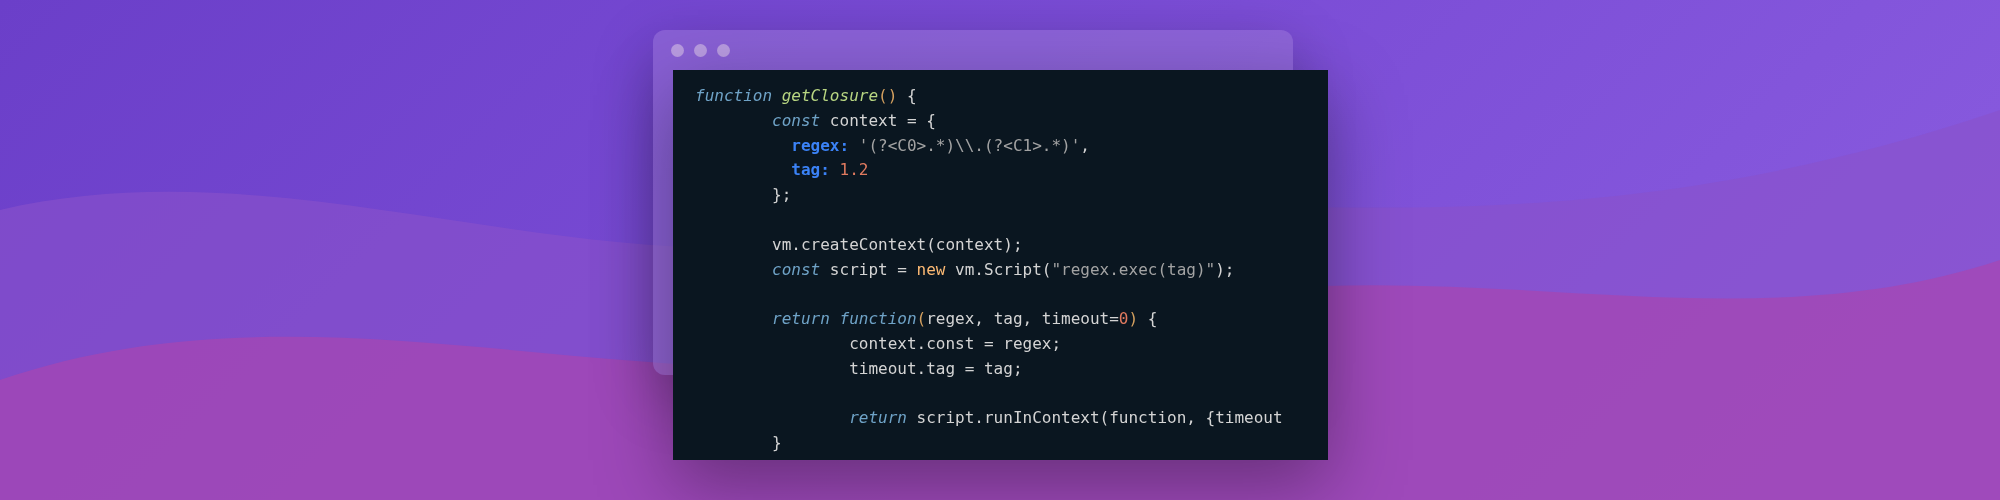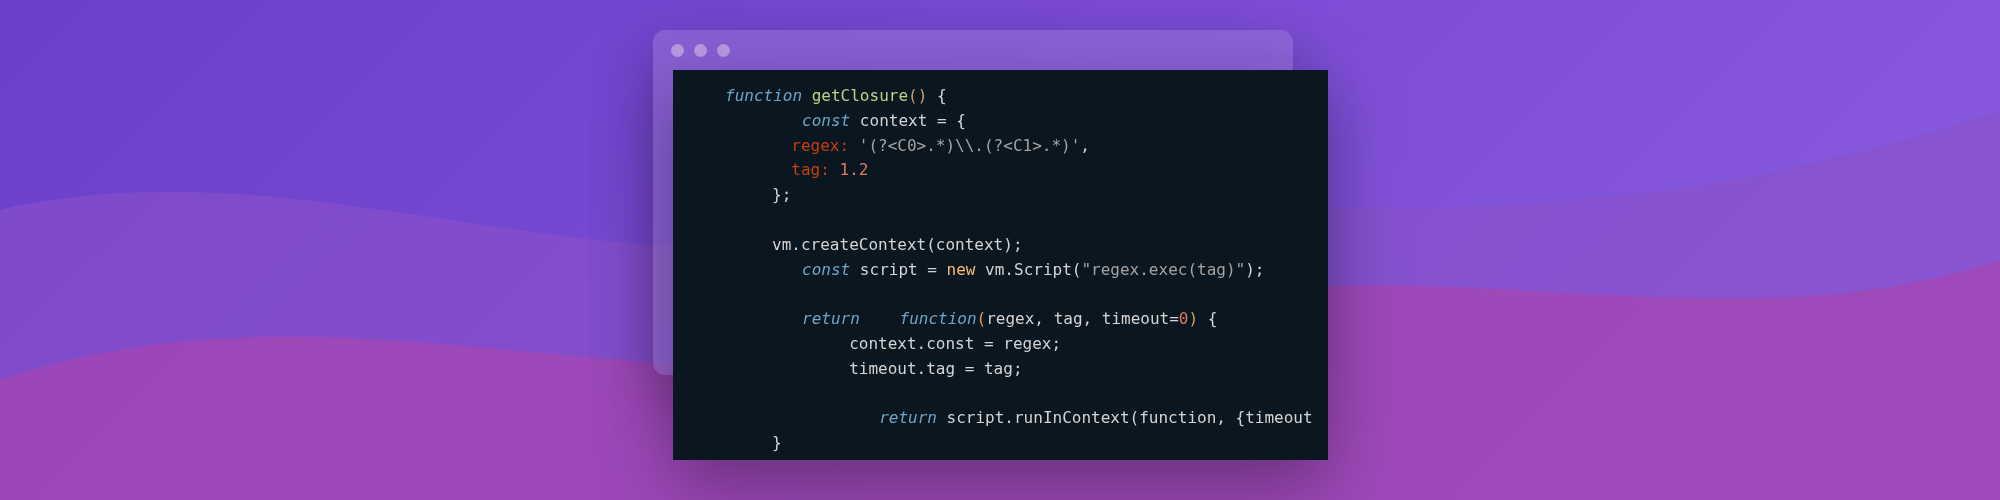--- a/index.html
+++ b/index.html
@@ -55,24 +55,24 @@
       background: #0a1620;
       font-family: "SF Mono", "Monaco", "Menlo", Consolas, monospace;
       font-size: 16px;
       line-height: 1.55;
       color: #d4d4d4;
       padding: 14px 22px;
       box-shadow: 0 25px 70px rgba(0,0,0,0.35);
       white-space: pre;
       overflow: hidden;
     }
-    .kw { color: #6fa3c7; font-style: italic; margin-left: 30px; }
-    .fn { color: #b8d682; }
+    .kw { color: #6fa3c7; font-style: italic; }
+    .fn { color: #b8d682; font-style: italic; }
     .punct { color: #d4a05f; }
-    .prop { color: #c2410c; }
+    .prop { color: #3b82f6; font-weight: bold; }
     .str { color: #a3a3a3; }
     .num { color: #e07a5f; }
     .new { color: #fdba74; }
     .txt { color: #d4d4d4; }
   </style>
 </head>
 <body>
 
 <svg class="wave1" viewBox="0 0 2000 500" preserveAspectRatio="none">
   <path d="M0,210 C300,140 600,300 900,230 C1200,160 1500,280 2000,110 L2000,500 L0,500 Z" fill="#8a52c9" opacity="0.6"></path>

